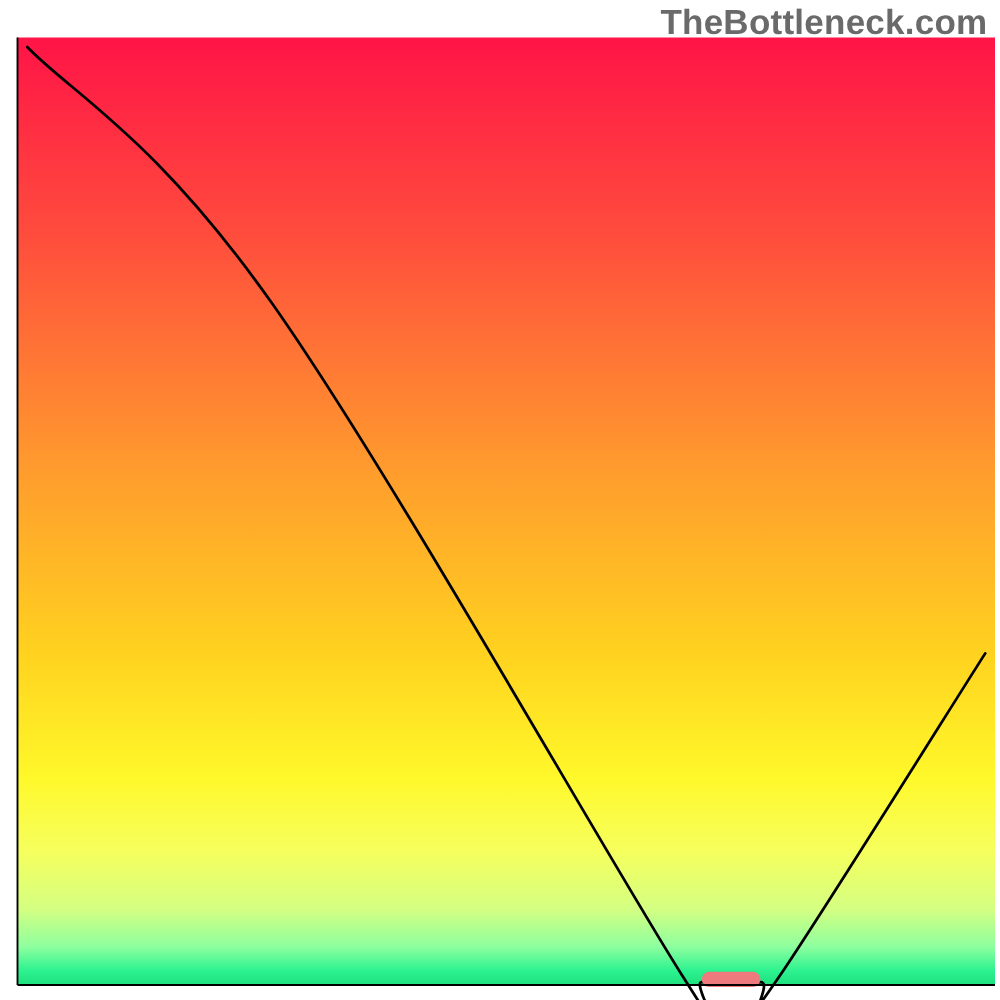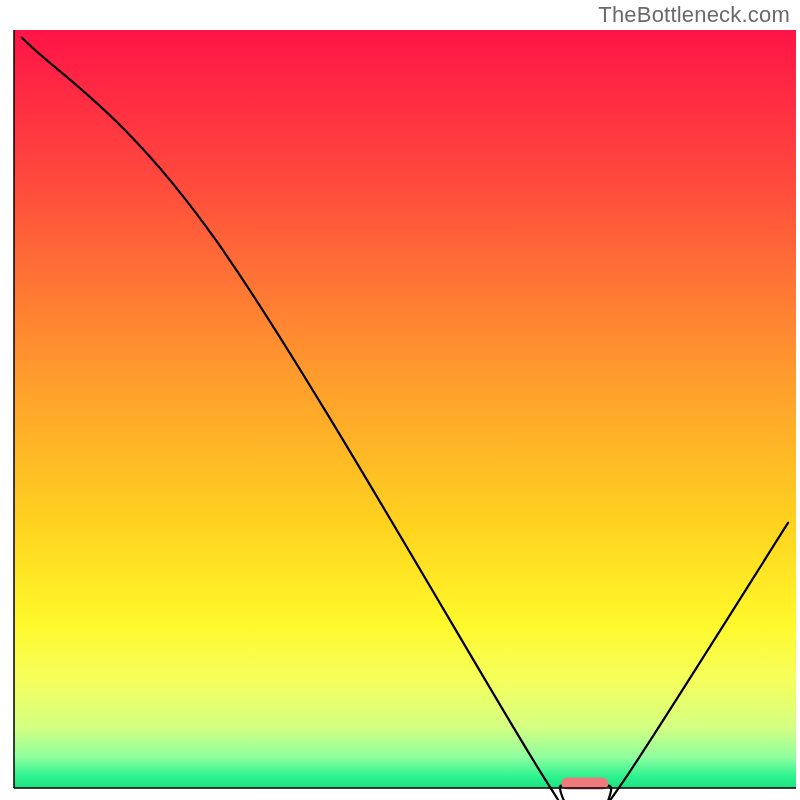--- a/index.html
+++ b/index.html
@@ -14,22 +14,22 @@
   .chart-container {
     position: relative;
     width: 800px;
     height: 800px;
   }
   .watermark {
     position: absolute;
     top: 2px;
     right: 10px;
     color: #6a6a6a;
-    font-size: 22px;
-    font-weight: 400;
+    font-size: 28px;
+    font-weight: 700;
     z-index: 5;
     letter-spacing: 0.2px;
   }
   svg.plot {
     position: absolute;
     left: 0;
     top: 0;
   }
 </style>
 </head>

